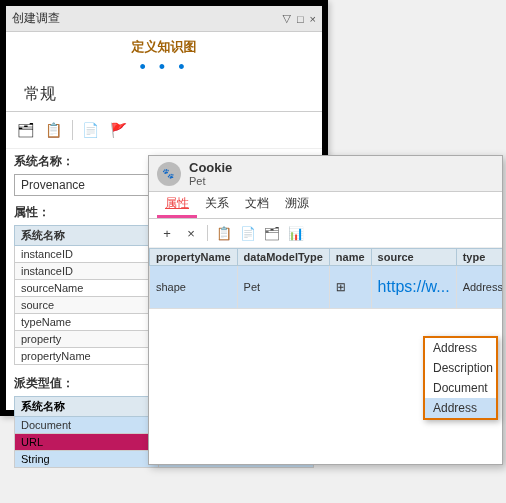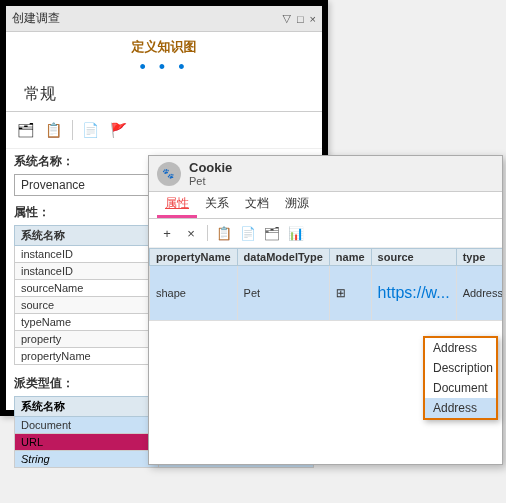--- a/index.html
+++ b/index.html
@@ -165,21 +165,21 @@
       padding: 2px 6px;
       text-align: left;
       font-weight: bold;
     }
     .subtype-table td {
       border: 1px solid #ccc;
       padding: 2px 6px;
     }
     .subtype-table tr.highlight-doc td { background: #c8e0f5; }
     .subtype-table tr.highlight-addr td { background: #be185d; }
-    .subtype-table tr.highlight-desc td { background: #c8e0f5; font-style: italic; }
+    .subtype-table tr.highlight-desc td { background: #c8e0f5; }
     .subtype-row-doc td:first-child { color: #333; }
     .subtype-row-doc td:last-child { color: #333; }
 
     
     .kg-panel {
       position: absolute;
       top: 155px;
       left: 148px;
       width: 355px;
       height: 310px;
@@ -270,21 +270,21 @@
       border: 1px solid #b0c8d8;
       padding: 2px 6px;
       text-align: left;
       font-weight: bold;
       color: #333;
       position: sticky;
       top: 0;
     }
     .kg-table td {
       border: 1px solid #ddd;
-      padding: 18px 6px;
+      padding: 12px 6px;
       color: #333;
     }
     .kg-table tr.selected td { background: #c8dff5; }
 
     .cell-icon {
       font-size: 12px;
     }
     .link-icon {
       color: #0078d7;
       font-size: 16px;

